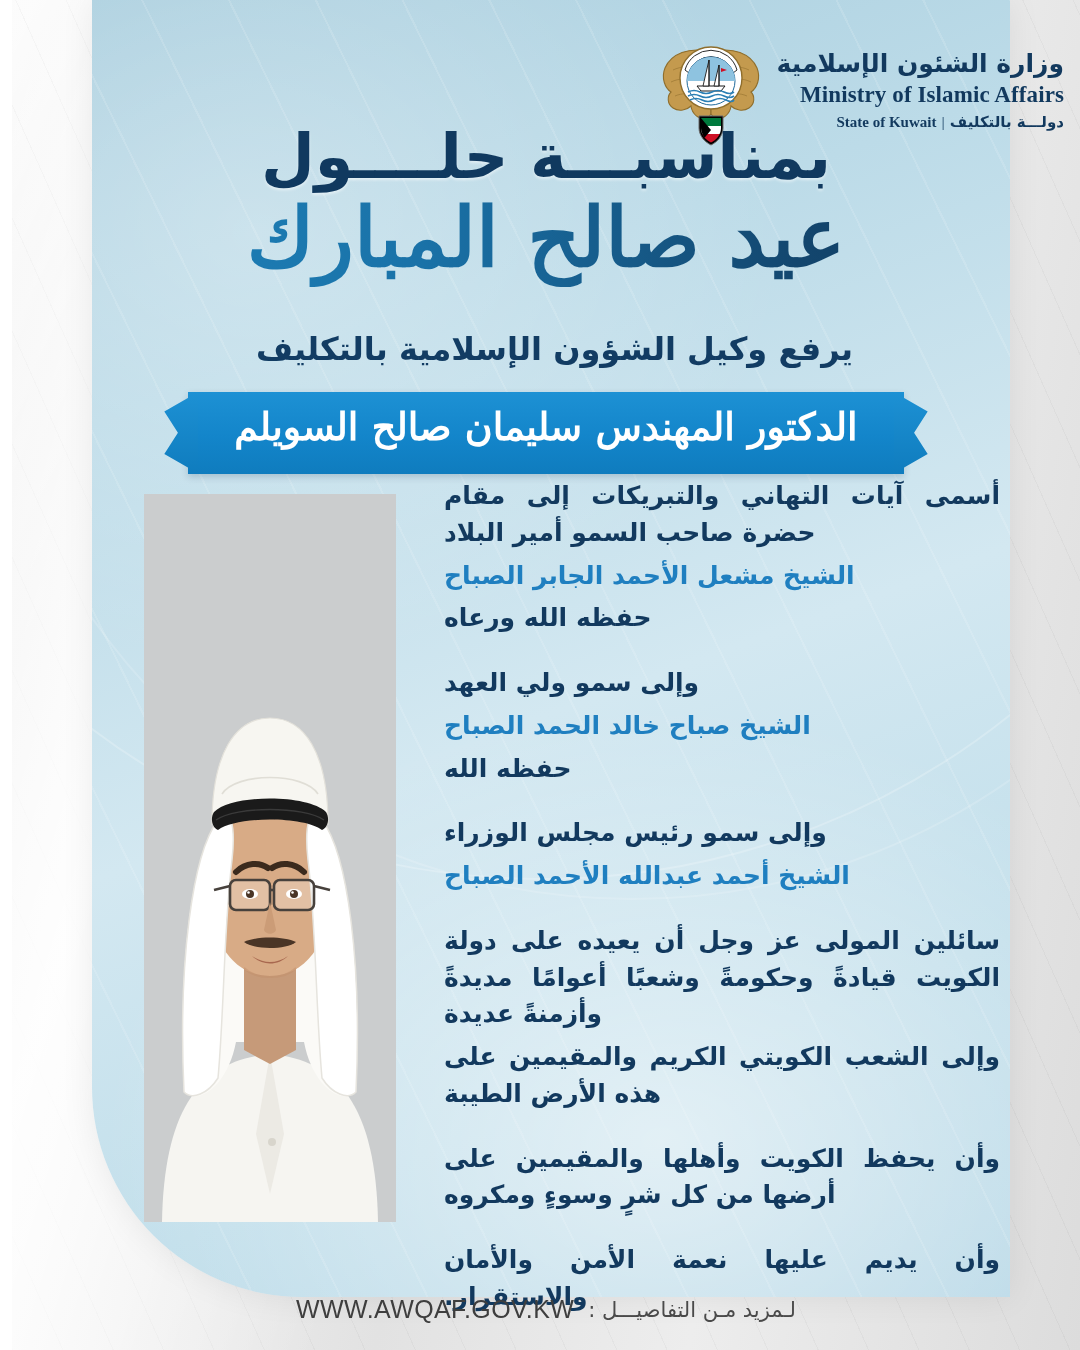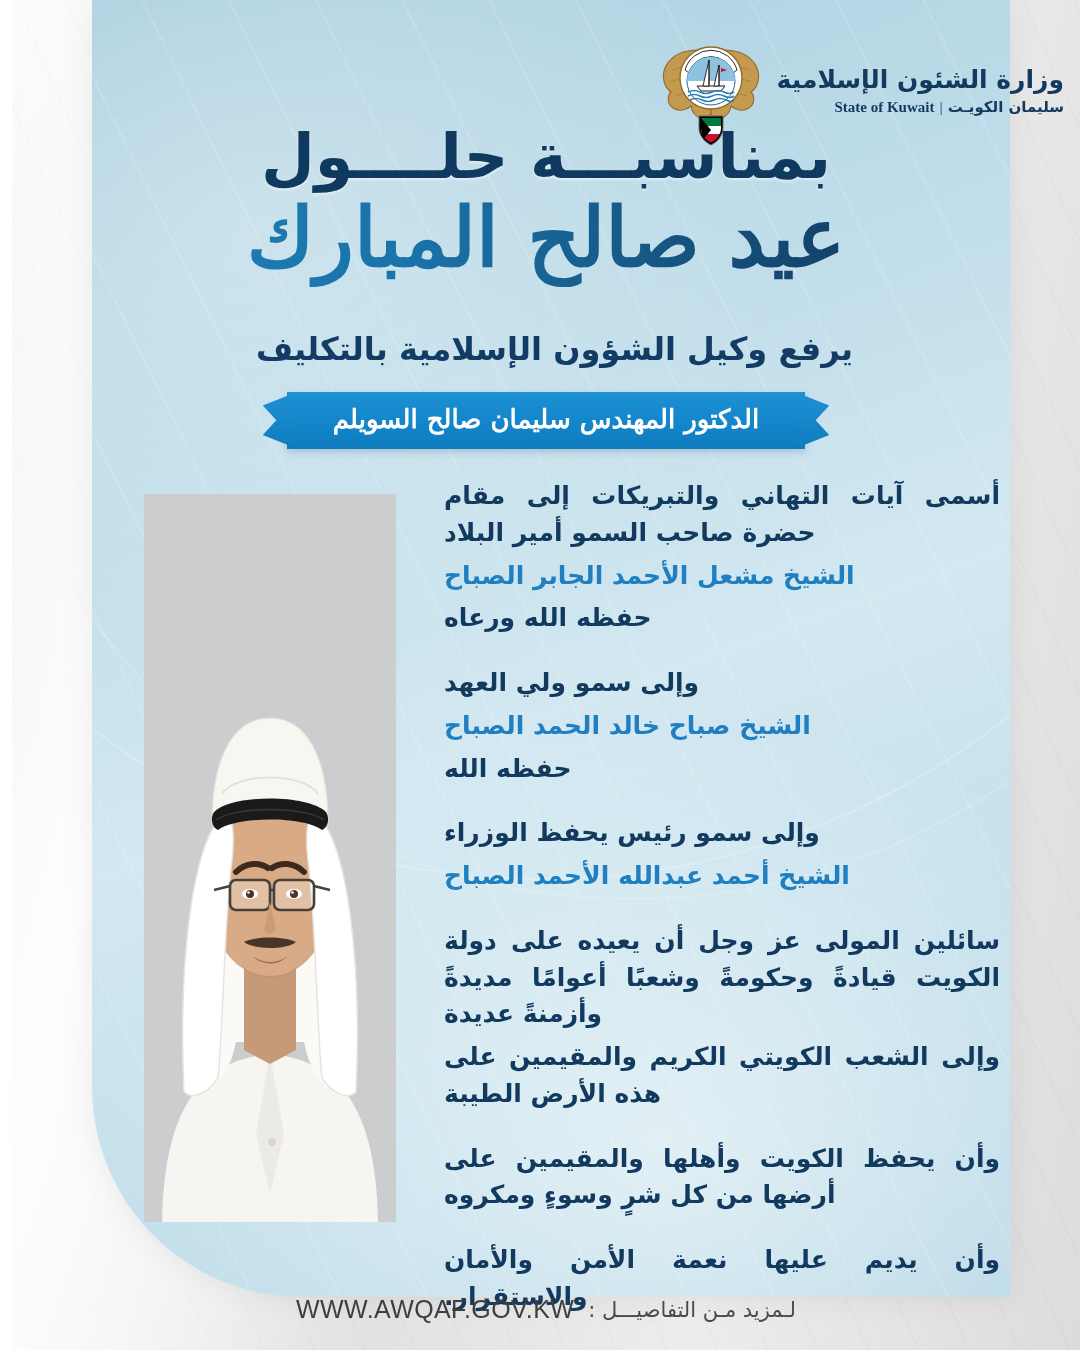--- a/index.html
+++ b/index.html
@@ -125,22 +125,22 @@
   .ribbon-row {
     position:absolute; left:0; right:0; top:392px;
     display:flex; justify-content:center;
   }
   .ribbon {
     position:relative;
     background:linear-gradient(180deg,#1d91d4 0%, #1385ca 55%, #0f7cbe 100%);
     color:#ffffff;
     direction:rtl;
     font-family:"DejaVu Serif", serif;
-    font-weight:bold; font-size:26px;
-    padding:11px 46px 13px;
+    font-weight:bold; font-size:38px;
+    padding:11px 46px 23px;
     line-height:1.25;
     box-shadow:0 3px 7px rgba(0,40,70,.18);
   }
   .ribbon-cap {
     position:absolute; top:0; width:34px; height:100%;
     background:linear-gradient(180deg,#1d91d4 0%, #0f7cbe 100%);
   }
   .ribbon-cap.left  { left:-24px;  clip-path:polygon(100% 0, 100% 100%, 0 76%, 40% 50%, 0 24%); }
   .ribbon-cap.right { right:-24px; clip-path:polygon(0 0, 0 100%, 100% 76%, 60% 50%, 100% 24%); }
 
@@ -192,22 +192,23 @@
 
   <div class="blue-panel">
     <div class="panel-swoosh"></div>
     <div class="panel-arc"></div>
     <div class="panel-arc2"></div>
   </div>
 
   <div class="masthead">
     <div class="ministry-text">
       <div class="min-ar">وزارة الشئون الإسلامية</div>
+      <div class="min-en">Ministry of Islamic Affairs</div>
       <div class="min-sub">
-        <span class="ar-state">سليمان الكويـت</span><span class="sep">|</span><span>State of Kuwait</span>
+        <span class="ar-state">دولـــة بالتكليف</span><span class="sep">|</span><span>State of Kuwait</span>
       </div>
     </div>
 
     <svg class="emblem" viewBox="0 0 104 112">
 
       <path d="M52 18 C30 12 12 20 6 34 C2 44 6 54 12 58 C8 62 8 70 14 74 C20 78 28 76 32 72 C33 80 40 86 48 85 L52 80 Z" fill="#c49a4e" stroke="#8f6e2c" stroke-width="1.1"></path>
       <path d="M52 18 C74 12 92 20 98 34 C102 44 98 54 92 58 C96 62 96 70 90 74 C84 78 76 76 72 72 C71 80 64 86 56 85 L52 80 Z" fill="#c49a4e" stroke="#8f6e2c" stroke-width="1.1"></path>
 
       <path d="M14 36 C22 32 32 32 40 36 M12 48 C20 44 30 44 38 48 M16 62 C23 59 30 59 36 62" stroke="#8f6e2c" stroke-width="1" fill="none" opacity=".55"></path>
       <path d="M90 36 C82 32 72 32 64 36 M92 48 C84 44 74 44 66 48 M88 62 C81 59 74 59 68 62" stroke="#8f6e2c" stroke-width="1" fill="none" opacity=".55"></path>
@@ -319,21 +320,21 @@
     <p class="tail">حفظه الله ورعاه</p>
 
     <div class="msg-gap"></div>
 
     <p>وإلى سمو ولي العهد</p>
     <p class="accent tail">الشيخ صباح خالد الحمد الصباح</p>
     <p class="tail">حفظه الله</p>
 
     <div class="msg-gap"></div>
 
-    <p class="tail">وإلى سمو رئيس يحفظ الوزراء</p>
+    <p class="tail">وإلى سمو رئيس مجلس الوزراء</p>
     <p class="accent tail">الشيخ أحمد عبدالله الأحمد الصباح</p>
 
     <div class="msg-gap"></div>
 
     <p>سائلين المولى عز وجل أن يعيده على دولة الكويت قيادةً وحكومةً وشعبًا أعوامًا مديدةً وأزمنةً عديدة</p>
     <p>وإلى الشعب الكويتي الكريم والمقيمين على هذه الأرض الطيبة</p>
 
     <div class="msg-gap"></div>
 
     <p>وأن يحفظ الكويت وأهلها والمقيمين على أرضها من كل شرٍ وسوءٍ ومكروه</p>

